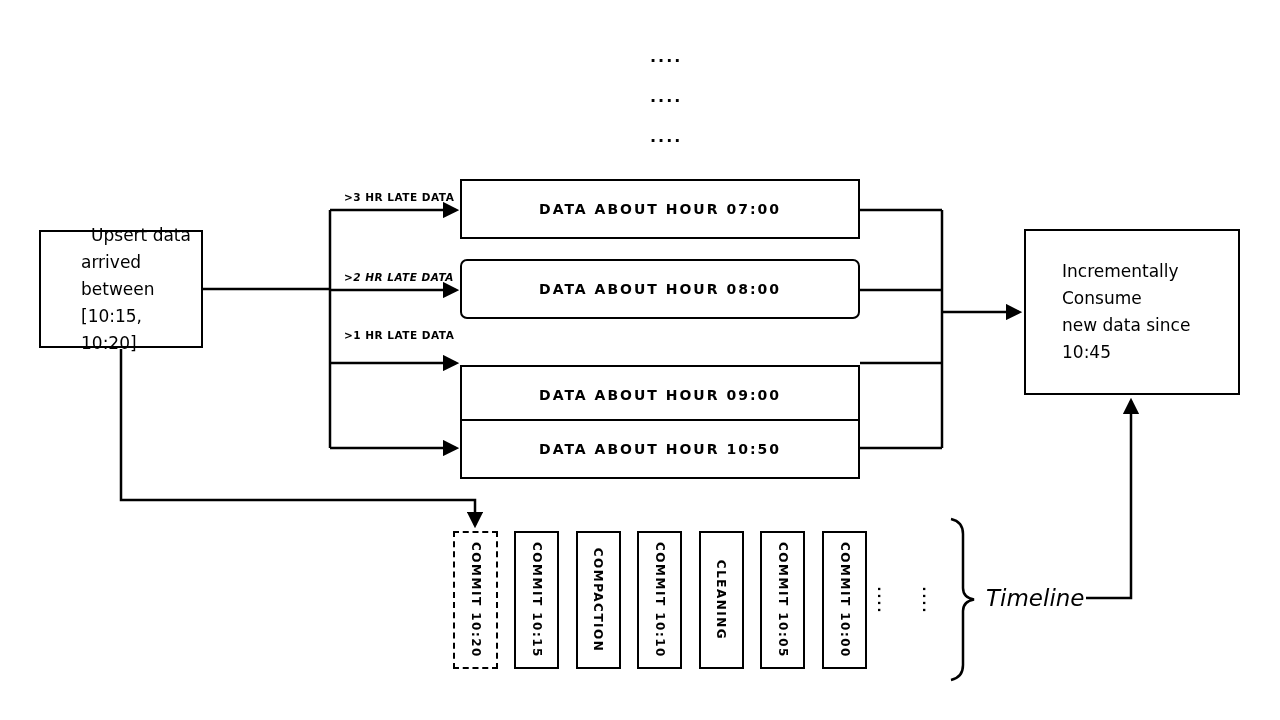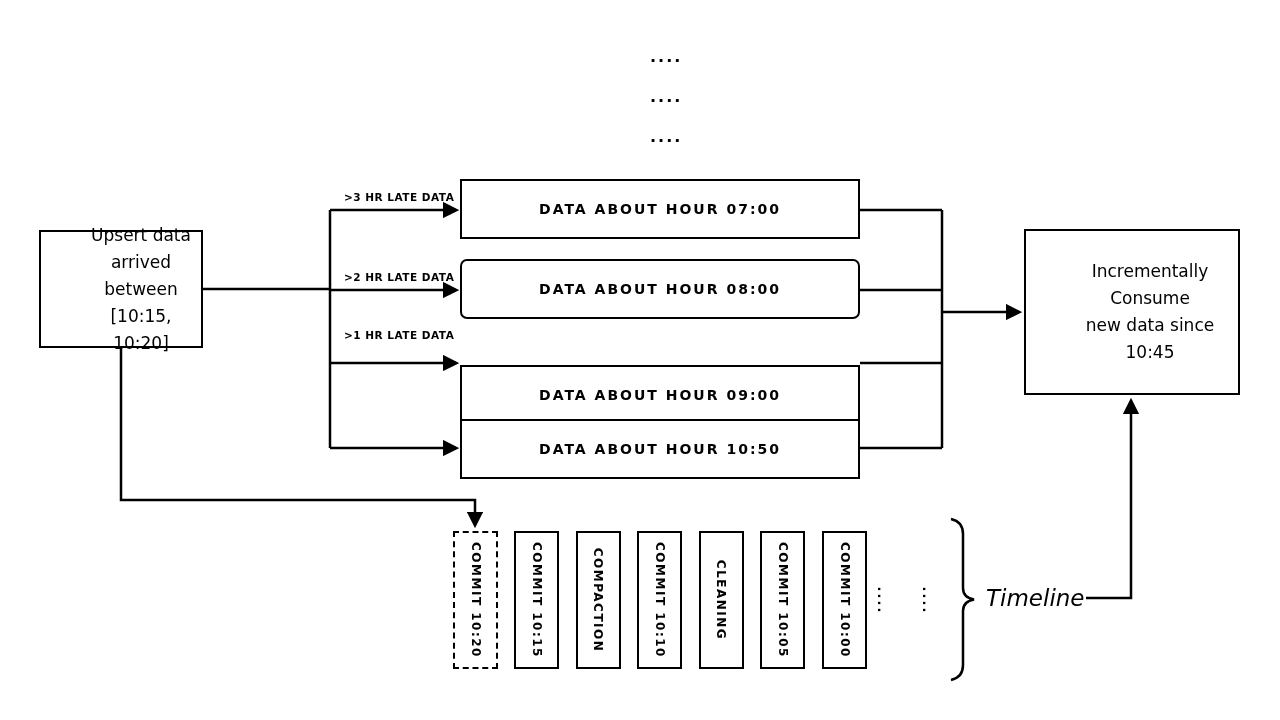--- a/index.html
+++ b/index.html
@@ -13,21 +13,20 @@
     overflow: hidden;
   }
   .box {
     position: absolute;
     box-sizing: border-box;
     border: 2.5px solid #000;
     background: #fff;
     display: flex;
     align-items: center;
     justify-content: center;
-    text-align: center;
   }
   .upsert-box {
     left: 39px; top: 230px; width: 164px; height: 118px;
     flex-direction: column;
     font-size: 17px; line-height: 27px; padding-left: 40px;
   }
   .consume-box {
     left: 1024px; top: 229px; width: 216px; height: 166px;
     flex-direction: column;
     font-size: 17px; line-height: 27px; padding-left: 36px;
@@ -42,21 +41,21 @@
   .hour-3 { top: 419px; }
   .late-label {
     position: absolute;
     left: 344px;
     font-size: 10.5px;
     font-weight: bold;
     letter-spacing: 0.5px;
     white-space: nowrap;
   }
   .late-0 { top: 191px; }
-  .late-1 { top: 271px; }
+  .late-1 { top: 271px; font-style: italic; }
   .late-2 { top: 329px; }
   .dots-row {
     position: absolute;
     left: 650px;
     font-size: 16px;
     font-weight: bold;
     letter-spacing: 2px;
     line-height: 16px;
   }
   .dots-0 { top: 49px; }

